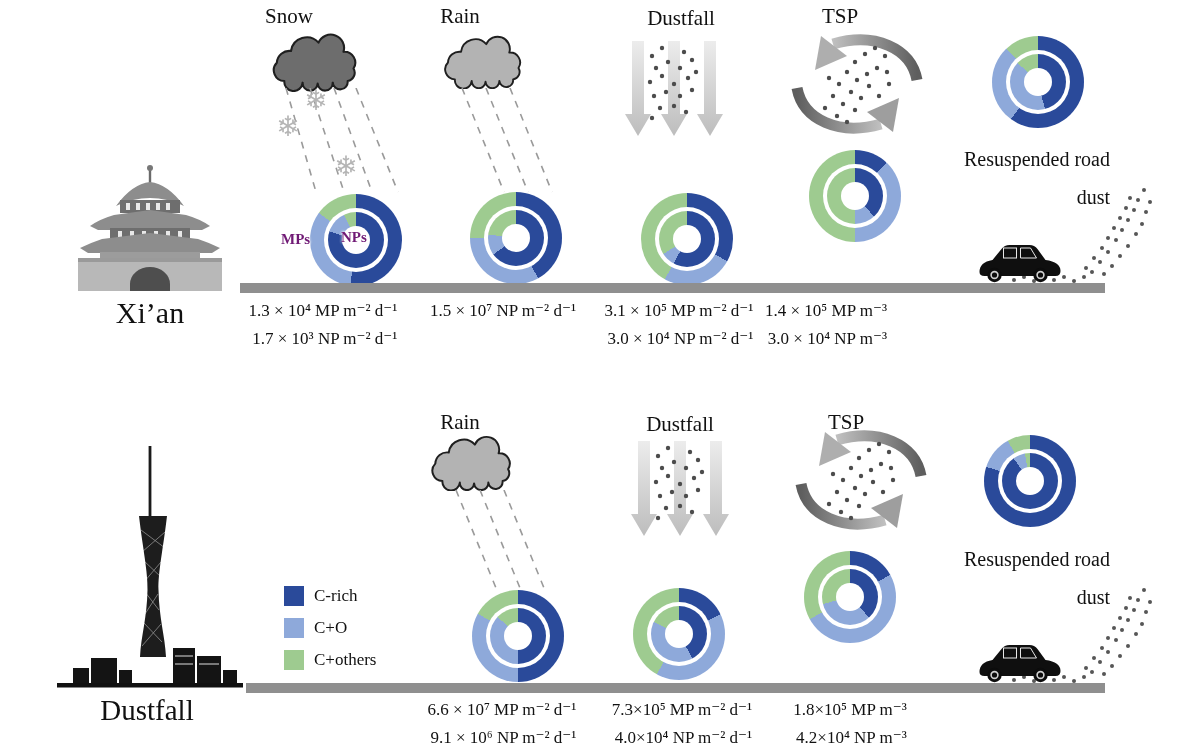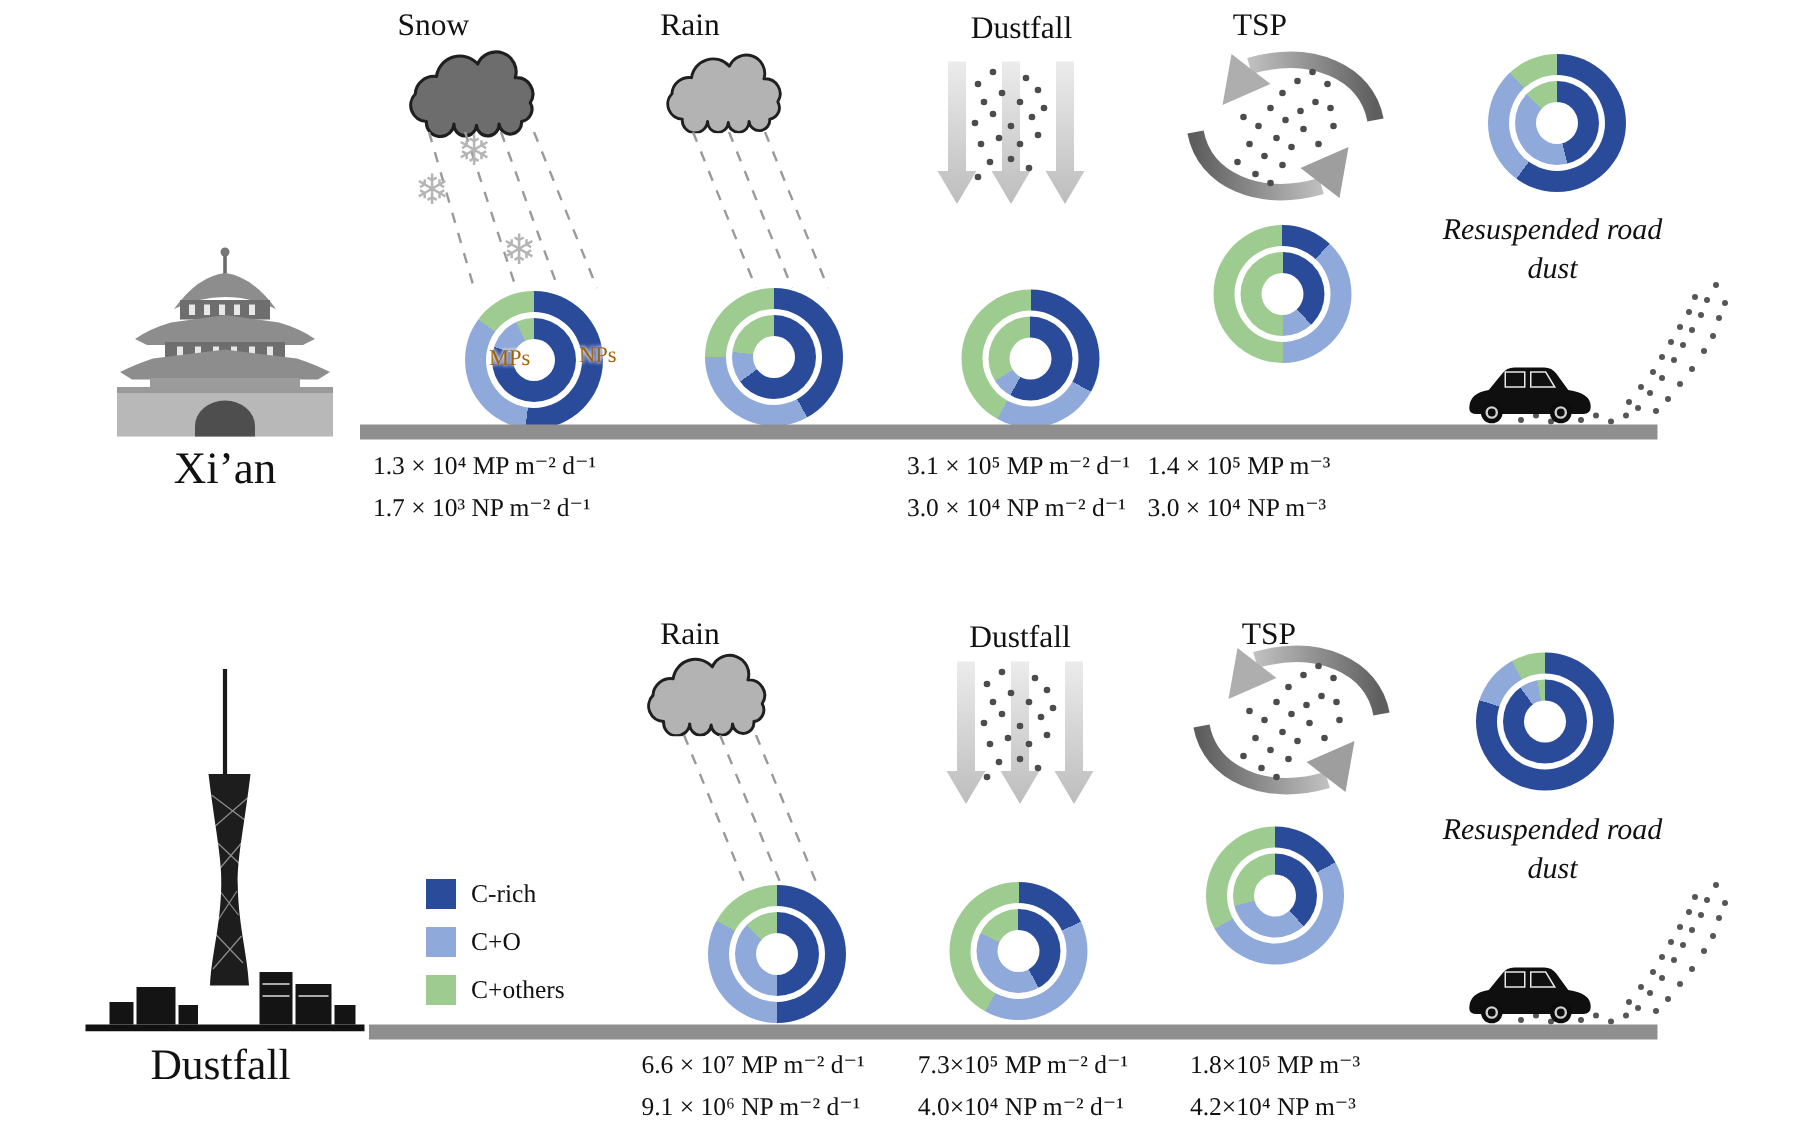--- a/index.html
+++ b/index.html
@@ -1,30 +1,30 @@
 <!DOCTYPE html>
 <html><head>
 <meta charset="utf-8">
 <style>
   html,body{margin:0;padding:0;background:#fff;}
   .stage{position:relative;width:1200px;height:756px;background:#ffffff;overflow:hidden;
          font-family:"Liberation Serif","DejaVu Serif",serif;color:#111;border-radius:20px;}
   .abs{position:absolute;}
   .hdr{font-size:21px;white-space:nowrap;transform:translateX(-50%);}
-  .vals{font-size:17px;line-height:28px;text-align:left;white-space:nowrap;transform:translateX(-50%);}
+  .vals{font-size:17px;line-height:28px;text-align:right;white-space:nowrap;transform:translateX(-50%);}
   .city{font-size:30px;transform:translateX(-50%);white-space:nowrap;}
-  .roadlbl{font-size:20px;line-height:26px;width:150px;text-align:center;transform:translateX(-50%);font-style:italic;}
+  .roadlbl{font-size:20px;line-height:38px;width:150px;text-align:right;transform:translateX(-50%);}
   .ground{background:#8f8f8f;}
   .donut{width:92px;height:92px;}
   .donut>div{position:absolute;border-radius:50%;}
   .ring-outer{inset:0;}
   .gap{inset:14px;background:#fff;}
   .ring-inner{inset:18px;}
   .hole{inset:32px;background:#fff;}
-  .ringlbl{font-weight:normal;font-size:15px;color:#a16207;text-shadow:0 0 3px #fff,0 0 3px #fff;margin-left:45px;}
+  .ringlbl{font-weight:bold;font-size:15px;color:#701a75;text-shadow:0 0 3px #fff,0 0 3px #fff;}
   .legend-item{display:flex;align-items:center;margin-bottom:12px;}
   .legend-swatch{width:20px;height:20px;margin-right:10px;flex:0 0 auto;}
   .legend-label{font-size:17px;}
   .dash{stroke:#9a9a9a;stroke-width:1.6;stroke-dasharray:7 7;fill:none;}
   .dot{fill:#4c4c4c;}
   .plumedot{fill:#565656;}
 </style>
 </head>
 <body>
 
@@ -301,20 +301,21 @@
   <svg class="abs" style="left:68px;top:148px" width="164" height="145">
       <use href="#sym-pagoda"></use>
     </svg>
   <div class="abs city" style="left:150px;top:296px">Xi’an</div>
 
   <div class="abs vals" style="left:323px;top:297px">
     <div>1.3 × 10⁴ MP m⁻² d⁻¹</div>
     <div>1.7 × 10³ NP m⁻² d⁻¹</div>
   </div>
   <div class="abs vals" style="left:503px;top:297px">
+    <div>1.5 × 10⁷ NP m⁻² d⁻¹</div>
   </div>
   <div class="abs vals" style="left:679px;top:297px">
     <div>3.1 × 10⁵ MP m⁻² d⁻¹</div>
     <div>3.0 × 10⁴ NP m⁻² d⁻¹</div>
   </div>
   <div class="abs vals" style="left:826px;top:297px">
     <div>1.4 × 10⁵ MP m⁻³</div>
     <div>3.0 × 10⁴ NP m⁻³</div>
   </div>
 

